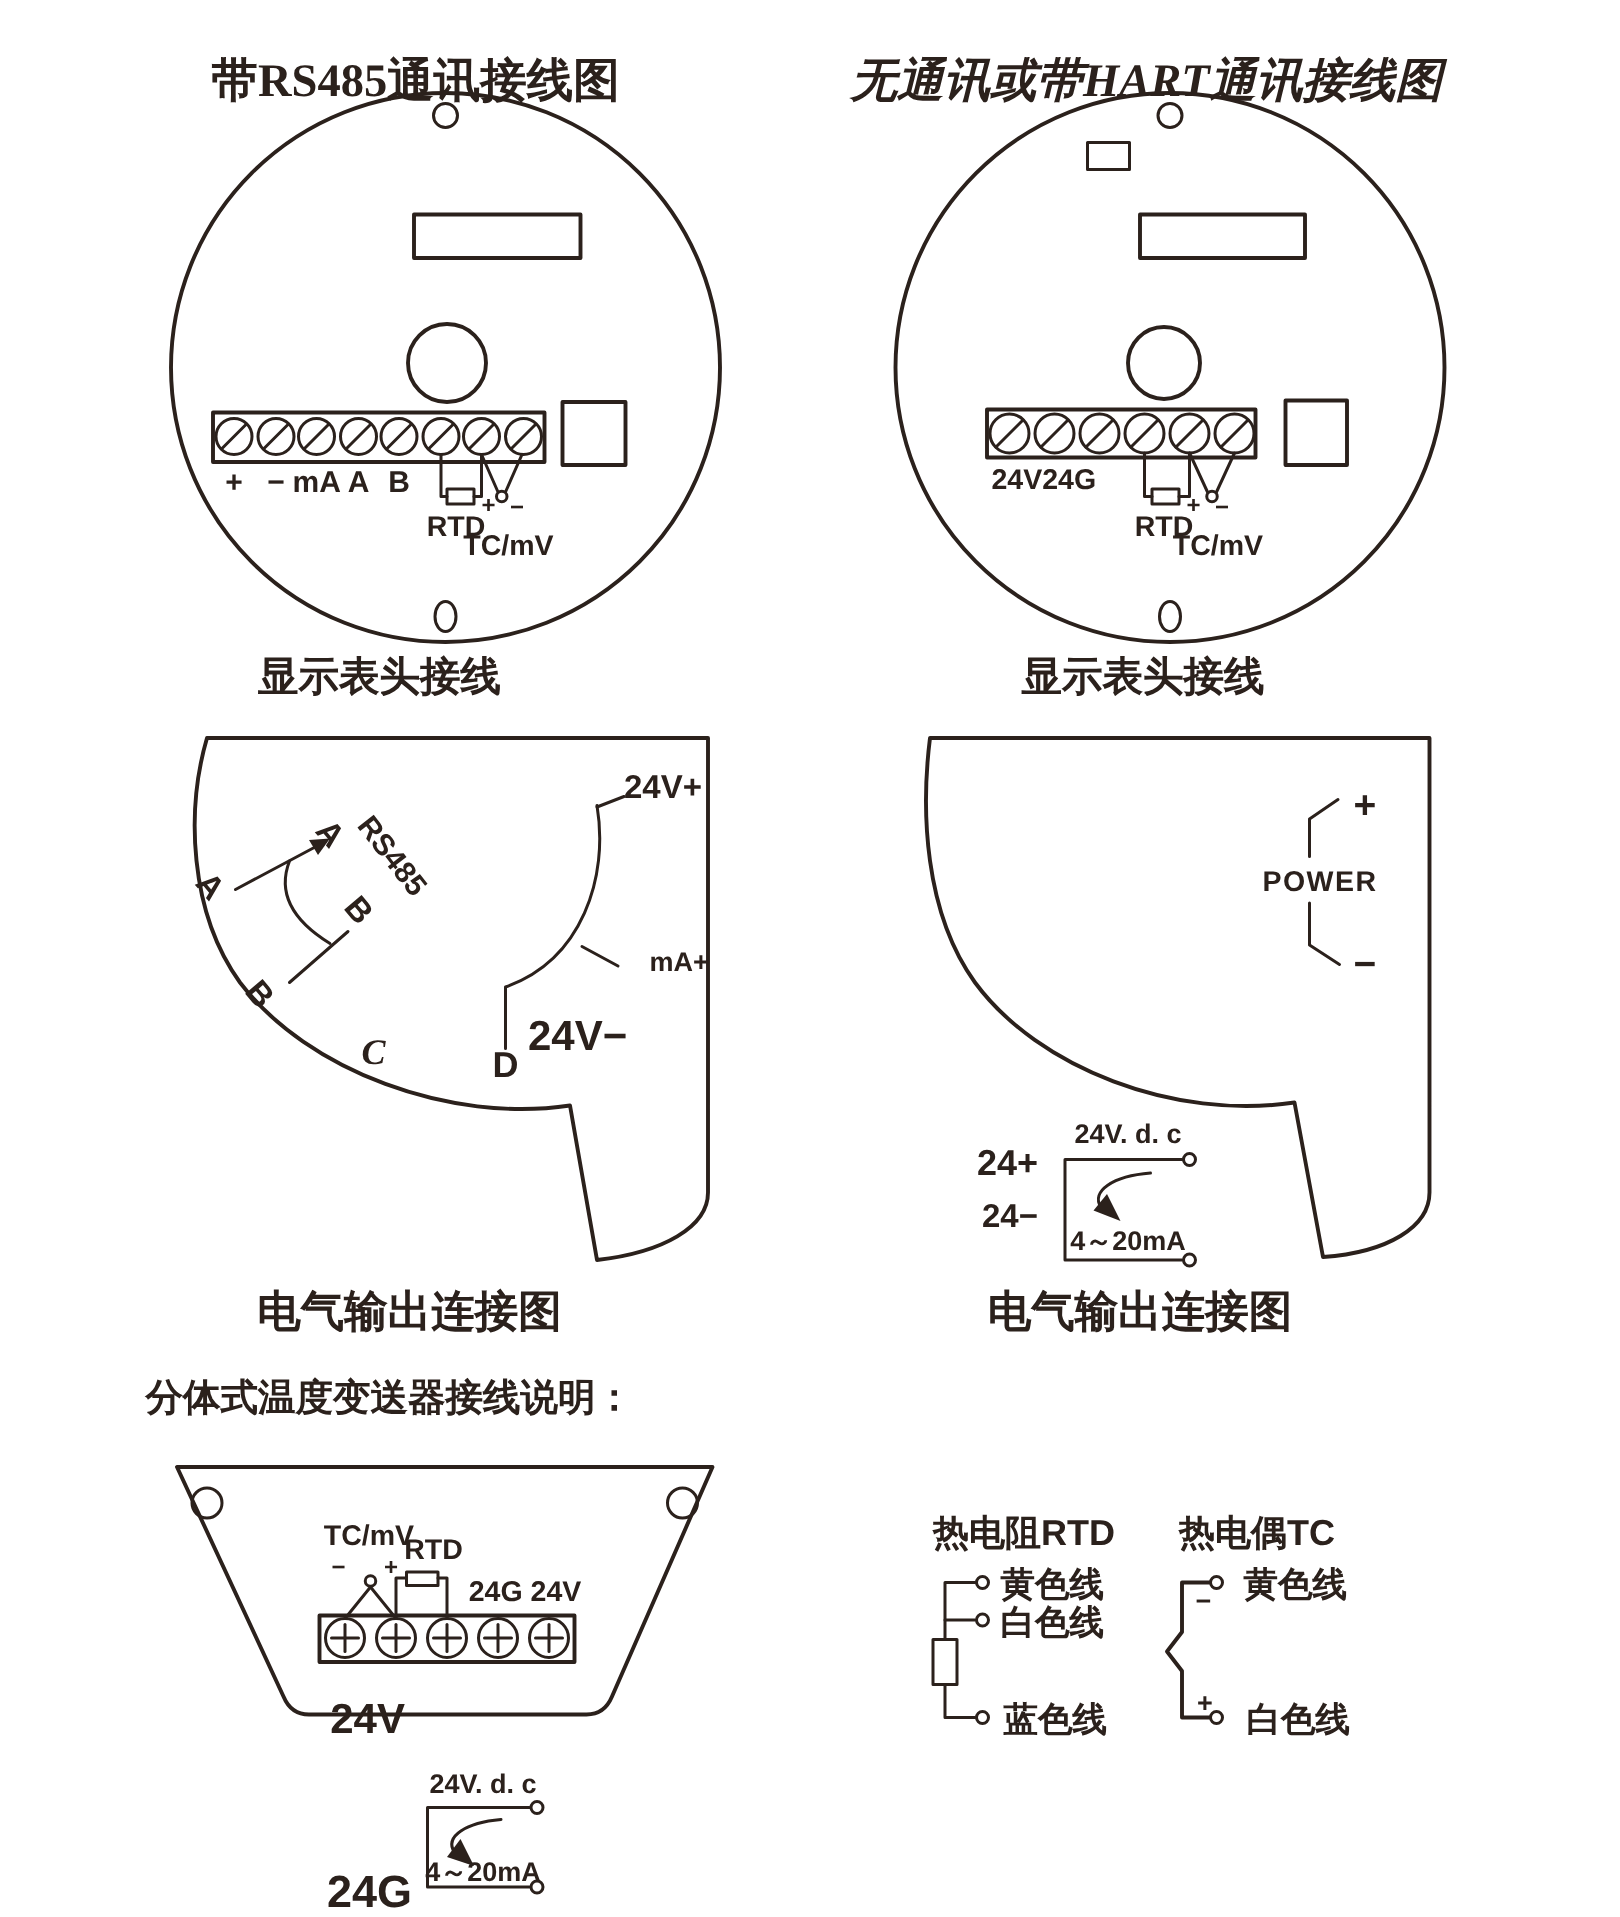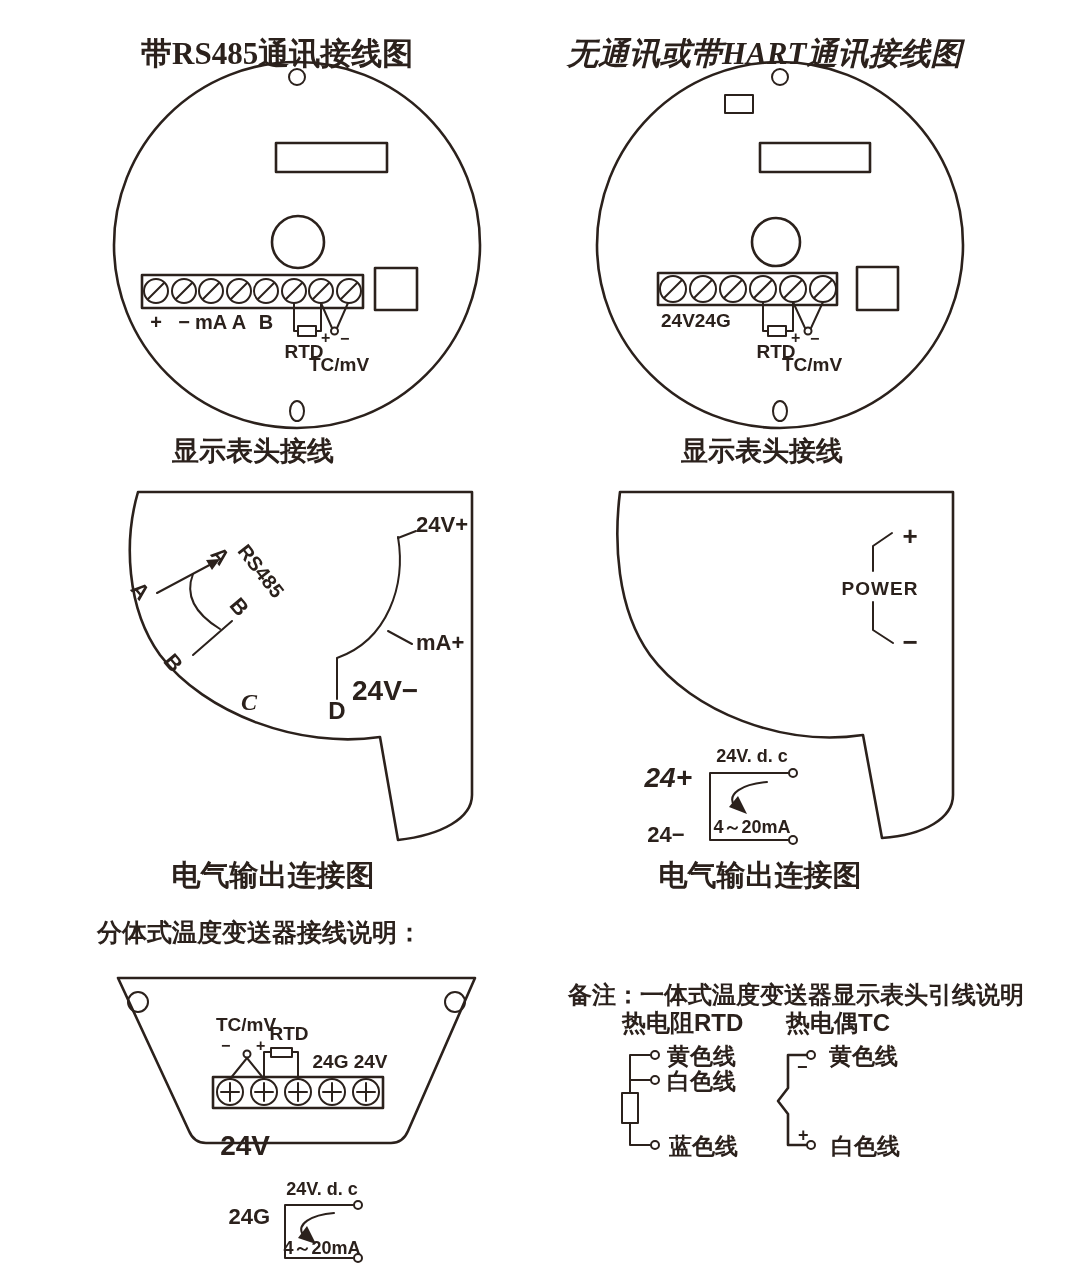--- a/index.html
+++ b/index.html
@@ -190,45 +190,44 @@
 <span class="t b" style="left:662px;top:438px;width:200px;font-size:27px;text-align:center;">显示表头接线</span>
 
 <span class="t c b" style="left:207px;top:545px;width:26px;font-size:22px;transform:rotate(50deg);">A</span>
 <span class="t c b" style="left:127px;top:580px;width:26px;font-size:22px;transform:rotate(50deg);">A</span>
 <span class="t c b" style="left:226px;top:596px;width:26px;font-size:22px;transform:rotate(50deg);">B</span>
 <span class="t c b" style="left:160px;top:652px;width:26px;font-size:22px;transform:rotate(50deg);">B</span>
 <span class="t c w6" style="left:219px;top:561px;width:84px;font-size:20px;transform:rotate(52deg);">RS485</span>
 <span class="t c b it" style="left:238px;top:690px;width:22px;font-size:24px;">C</span>
 <span class="t c w6" style="left:326px;top:699px;width:22px;font-size:24px;">D</span>
 <span class="t w6" style="left:416px;top:514px;font-size:22px;">24V+</span>
-<span class="t w6" style="left:416px;top:632px;font-size:22px;">mA+</span>
+<span class="t w6" style="left:433px;top:632px;font-size:18px;">mA+</span>
 <span class="t w6" style="left:352px;top:677px;font-size:28px;">24V−</span>
 <span class="t c b" style="left:153px;top:861px;width:240px;font-size:29px;">电气输出连接图</span>
 
 <span class="t c w6" style="left:897px;top:523px;width:26px;font-size:26px;">+</span>
 <span class="t c w6" style="left:831px;top:579px;width:98px;font-size:19px;letter-spacing:1px;">POWER</span>
 <span class="t c w6" style="left:897px;top:629px;width:26px;font-size:26px;">−</span>
-<span class="t r w6" style="left:640px;top:764px;width:52px;font-size:28px;font-style:italic;">24+</span>
-<span class="t r w6" style="left:640px;top:824px;width:52px;font-size:22px;text-align:center;">24−</span>
+<span class="t r w6" style="left:640px;top:764px;width:52px;font-size:24px;">24+</span>
+<span class="t r w6" style="left:640px;top:800px;width:52px;font-size:22px;">24−</span>
 <span class="t c w6" style="left:703px;top:747px;width:98px;font-size:18px;">24V. d. c</span>
 <span class="t c w6" style="left:703px;top:818px;width:98px;font-size:18px;">4～20mA</span>
 <span class="t c b" style="left:640px;top:861px;width:240px;font-size:29px;">电气输出连接图</span>
 
 <span class="t b" style="left:97px;top:920px;font-size:25px;">分体式温度变送器接线说明：</span>
 <span class="t c w6" style="left:212px;top:1015px;width:68px;font-size:19px;">TC/mV</span>
 <span class="t c w6" style="left:267px;top:1024px;width:44px;font-size:19px;">RTD</span>
 <span class="t w6" style="left:221px;top:1038px;font-size:16px;">−</span>
 <span class="t w6" style="left:256px;top:1038px;font-size:16px;">+</span>
 <span class="t c w6" style="left:312px;top:1052px;width:76px;font-size:19px;">24G 24V</span>
 <span class="t r w6" style="left:218px;top:1132px;width:52px;font-size:28px;">24V</span>
-<span class="t r w6" style="left:218px;top:1206px;width:52px;font-size:22px;">24G</span>
+<span class="t r w6" style="left:218px;top:1247px;width:52px;font-size:30px;">24G</span>
 <span class="t c w6" style="left:273px;top:1180px;width:98px;font-size:18px;">24V. d. c</span>
 <span class="t c w6" style="left:273px;top:1239px;width:98px;font-size:18px;">4～20mA</span>
 
-<span class="t w6" style="left:568px;top:983px;font-size:24px;">备注：一体式温度变送器显示表头引线说明</span>
 <span class="t w6" style="left:622px;top:1011px;font-size:24px;">热电阻RTD</span>
 <span class="t w6" style="left:786px;top:1011px;font-size:24px;">热电偶TC</span>
 <span class="t w6" style="left:667px;top:1045px;font-size:23px;">黄色线</span>
 <span class="t w6" style="left:667px;top:1070px;font-size:23px;">白色线</span>
 <span class="t w6" style="left:669px;top:1135px;font-size:23px;">蓝色线</span>
 <span class="t w6" style="left:797px;top:1058px;font-size:18px;">−</span>
 <span class="t w6" style="left:798px;top:1126px;font-size:18px;">+</span>
 <span class="t w6" style="left:829px;top:1045px;font-size:23px;">黄色线</span>
 <span class="t w6" style="left:831px;top:1135px;font-size:23px;">白色线</span>
 

